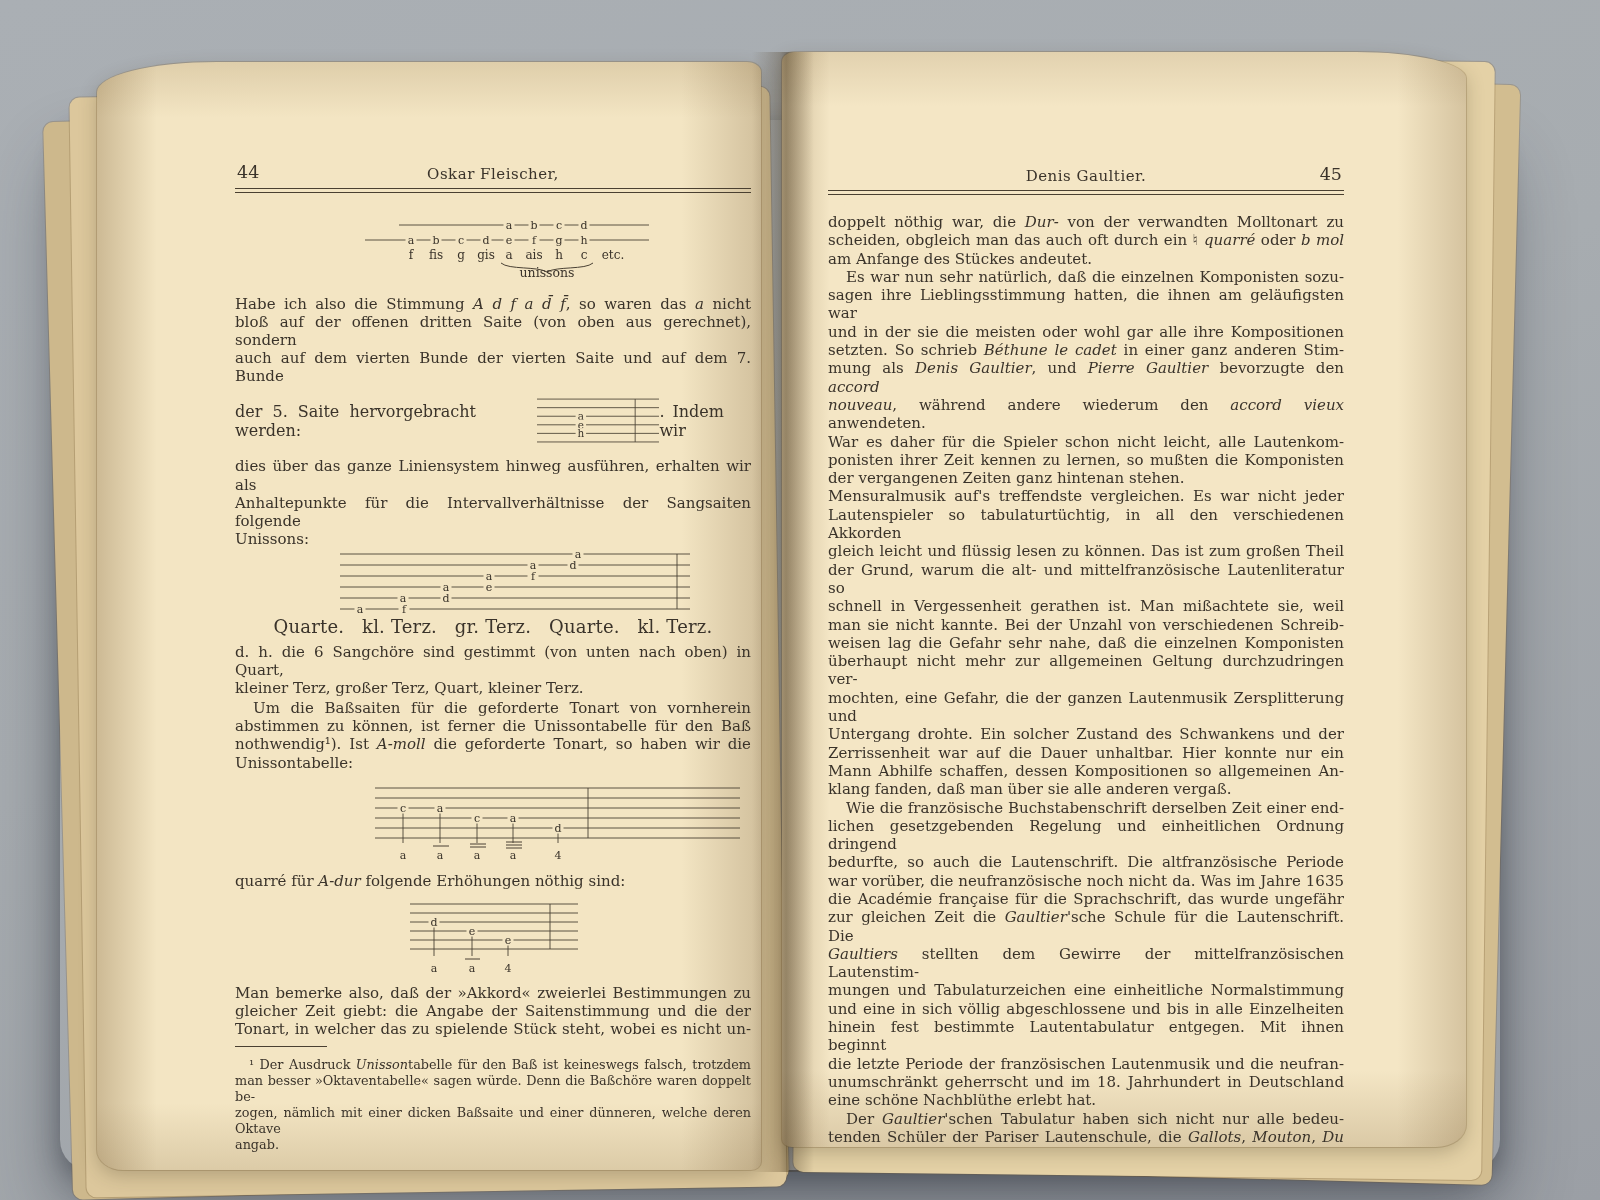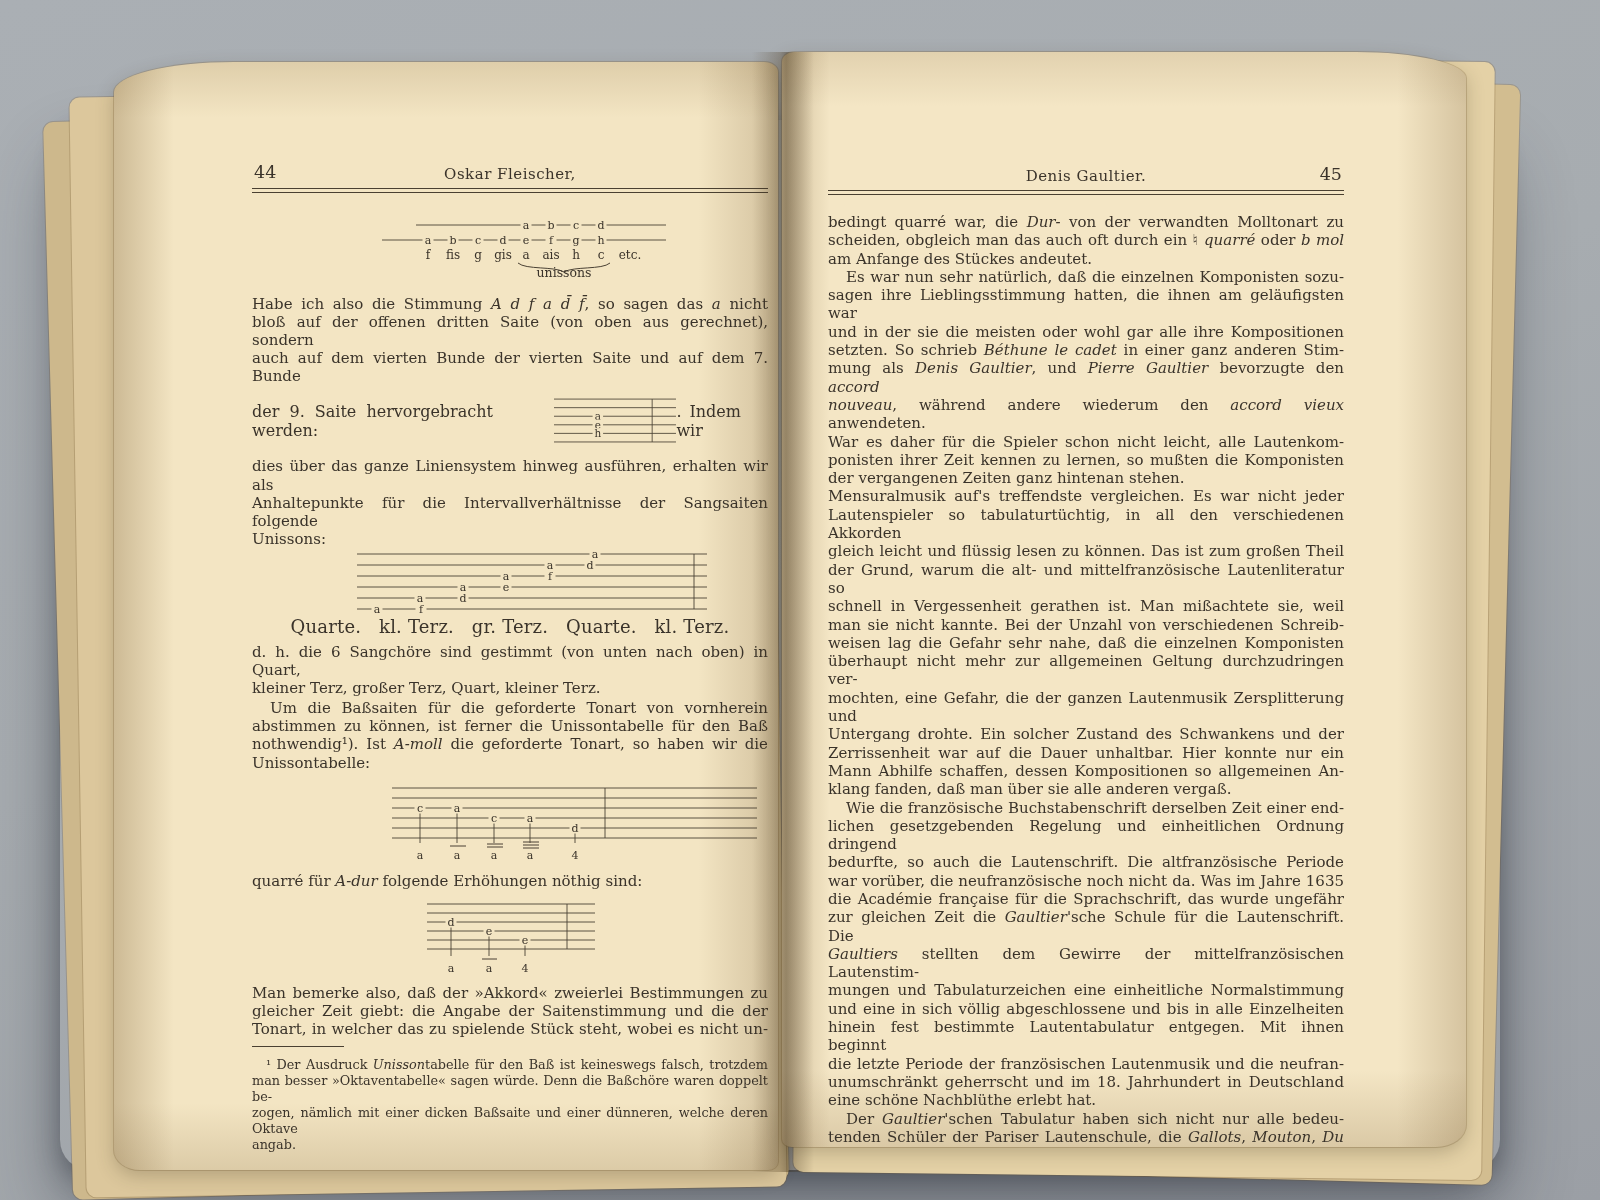--- a/index.html
+++ b/index.html
@@ -9,21 +9,21 @@
   .scene{position:absolute;inset:0;}
   
   .under{position:absolute;border-radius:10px;box-shadow:0 0 0 1px rgba(110,85,45,.25);}
   .ul1{left:78px;top:92px;width:700px;height:1100px;background:#dcc79c;transform:rotate(-.9deg);}
   .ul2{left:58px;top:112px;width:716px;height:1078px;background:#cdb88c;transform:rotate(-1.6deg);}
   .ur1{left:800px;top:58px;width:688px;height:1118px;background:#e4d1a6;transform:rotate(.7deg);}
   .ur2{left:812px;top:76px;width:694px;height:1100px;background:#d2bd90;transform:rotate(1.5deg);}
   .book-shadow{position:absolute;left:60px;top:120px;width:1440px;height:1050px;border-radius:30px;
        box-shadow:0 40px 70px rgba(35,40,50,.45), 0 10px 25px rgba(35,40,50,.35);}
   .page{position:absolute;box-shadow:0 0 0 1px rgba(120,95,55,.28), 0 6px 18px rgba(60,50,30,.25);}
-  .page.left{left:114px;top:62px;width:664px;height:1108px;
+  .page.left{left:97px;top:62px;width:664px;height:1108px;
        border-radius:120px 14px 10px 26px / 30px 10px 8px 20px;
        background:
          linear-gradient(to right, rgba(115,85,40,.30), rgba(115,85,40,0) 9%, rgba(115,85,40,0) 88%, rgba(90,60,20,.22)),
          linear-gradient(to bottom, rgba(115,85,40,.16), rgba(115,85,40,0) 5%, rgba(115,85,40,0) 94%, rgba(115,85,40,.18)),
          #f3e5c3;}
   .page.right{left:782px;top:52px;width:684px;height:1095px;
        border-radius:12px 110px 30px 10px / 10px 26px 22px 8px;
        background:
          linear-gradient(to right, rgba(100,70,30,.26), rgba(115,85,40,0) 7%, rgba(115,85,40,0) 90%, rgba(115,85,40,.24)),
          linear-gradient(to bottom, rgba(115,85,40,.14), rgba(115,85,40,0) 5%, rgba(115,85,40,0) 93%, rgba(115,85,40,.20)),
@@ -106,26 +106,26 @@
               <text x="104" y="46" text-anchor="middle" font-size="12">g</text>
               <text x="129" y="46" text-anchor="middle" font-size="12">gis</text>
               <text x="152" y="46" text-anchor="middle" font-size="12">a</text>
               <text x="177" y="46" text-anchor="middle" font-size="12">ais</text>
               <text x="202" y="46" text-anchor="middle" font-size="12">h</text>
               <text x="227" y="46" text-anchor="middle" font-size="12">c</text>
               <text x="256" y="46" text-anchor="middle" font-size="12">etc.</text>
               <text x="190" y="64" text-anchor="middle" font-size="12.5">unissons</text>
             </svg></div>
           <div class="para" style="margin-top: 16px;">
-            <div class="line"><span>Habe ich also die Stimmung </span><span class="it">A d f a d̄ f̄</span><span>, so sagen das </span><span class="it">a</span><span> nicht</span></div>
+            <div class="line"><span>Habe ich also die Stimmung </span><span class="it">A d f a d̄ f̄</span><span>, so waren das </span><span class="it">a</span><span> nicht</span></div>
             <div class="line"><span>bloß auf der offenen dritten Saite (von oben aus gerechnet), sondern</span></div>
             <div class="line"><span>auch auf dem vierten Bunde der vierten Saite und auf dem 7. Bunde</span></div>
           </div>
           <div class="inline-line">
-            <span class="t-before"><span>der 9. Saite hervorgebracht werden:</span></span>
+            <span class="t-before"><span>der 5. Saite hervorgebracht werden:</span></span>
             <svg width="128" height="56" viewBox="0 0 128 56">
               <line x1="0" y1="5" x2="128" y2="5" stroke-width="0.9"></line>
               <line x1="0" y1="14" x2="128" y2="14" stroke-width="0.9"></line>
               <line x1="0" y1="23" x2="128" y2="23" stroke-width="0.9"></line>
               <line x1="0" y1="32" x2="128" y2="32" stroke-width="0.9"></line>
               <line x1="0" y1="41" x2="128" y2="41" stroke-width="0.9"></line>
               <line x1="0" y1="50" x2="128" y2="50" stroke-width="0.9"></line>
               <line x1="103" y1="5" x2="103" y2="50" stroke-width="0.9"></line>
               <rect x="40.5" y="17.5" width="11" height="11" fill="#f3e5c3"></rect>
               <text x="46" y="23" text-anchor="middle" font-size="11" dominant-baseline="central">a</text>
@@ -261,21 +261,21 @@
 
   <div class="page right">
     <div class="page-content">
       <div class="pg-header">
         <span class="pg-title">Denis Gaultier.</span>
         <span class="pg-num at-right">45</span>
       </div>
       <div class="rule"></div>
       <div id="right-blocks">
           <div class="para" style="margin-top: 18px;">
-            <div class="line"><span>bedingt quarré war, die </span><span class="it">Dur-</span><span> von der verwandten Molltonart zu</span></div>
+            <div class="line"><span>doppelt nöthig war, die </span><span class="it">Dur-</span><span> von der verwandten Molltonart zu</span></div>
             <div class="line"><span>scheiden, obgleich man das auch oft durch ein ♮ </span><span class="it">quarré</span><span> oder </span><span class="it">b mol</span></div>
             <div class="line nj"><span>am Anfange des Stückes andeutet.</span></div>
             <div class="line ind"><span>Es war nun sehr natürlich, daß die einzelnen Komponisten sozu-</span></div>
             <div class="line"><span>sagen ihre Lieblingsstimmung hatten, die ihnen am geläufigsten war</span></div>
             <div class="line"><span>und in der sie die meisten oder wohl gar alle ihre Kompositionen</span></div>
             <div class="line"><span>setzten.  So schrieb </span><span class="it">Béthune le cadet</span><span> in einer ganz anderen Stim-</span></div>
             <div class="line"><span>mung als </span><span class="it">Denis Gaultier</span><span>, und </span><span class="it">Pierre Gaultier</span><span> bevorzugte den </span><span class="it">accord</span></div>
             <div class="line"><span class="it">nouveau</span><span>, während andere wiederum den </span><span class="it">accord vieux</span><span> anwendeten.</span></div>
             <div class="line"><span>War es daher für die Spieler schon nicht leicht, alle Lautenkom-</span></div>
             <div class="line"><span>ponisten ihrer Zeit kennen zu lernen, so mußten die Komponisten</span></div>

